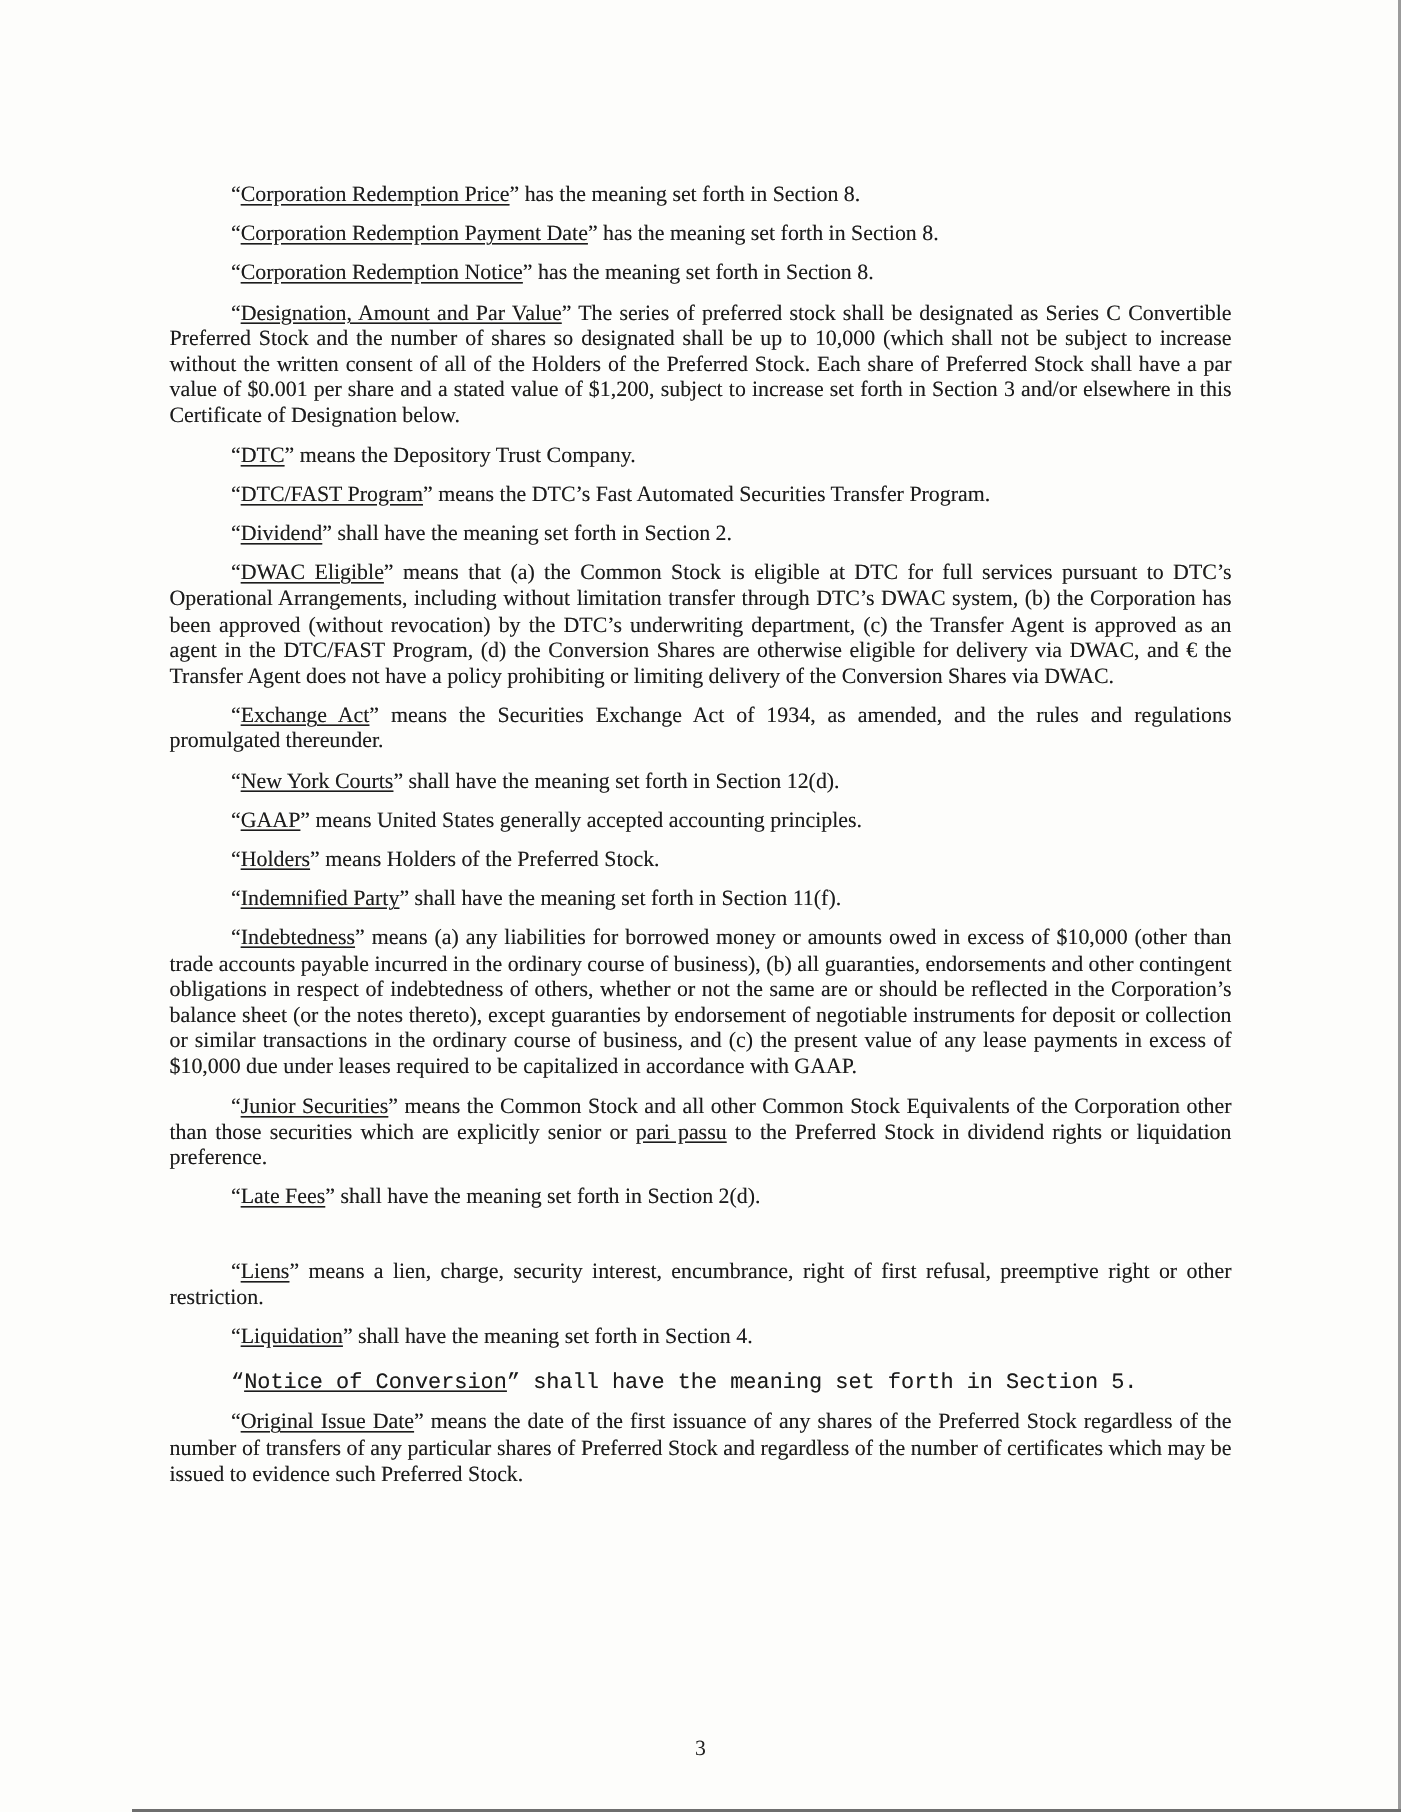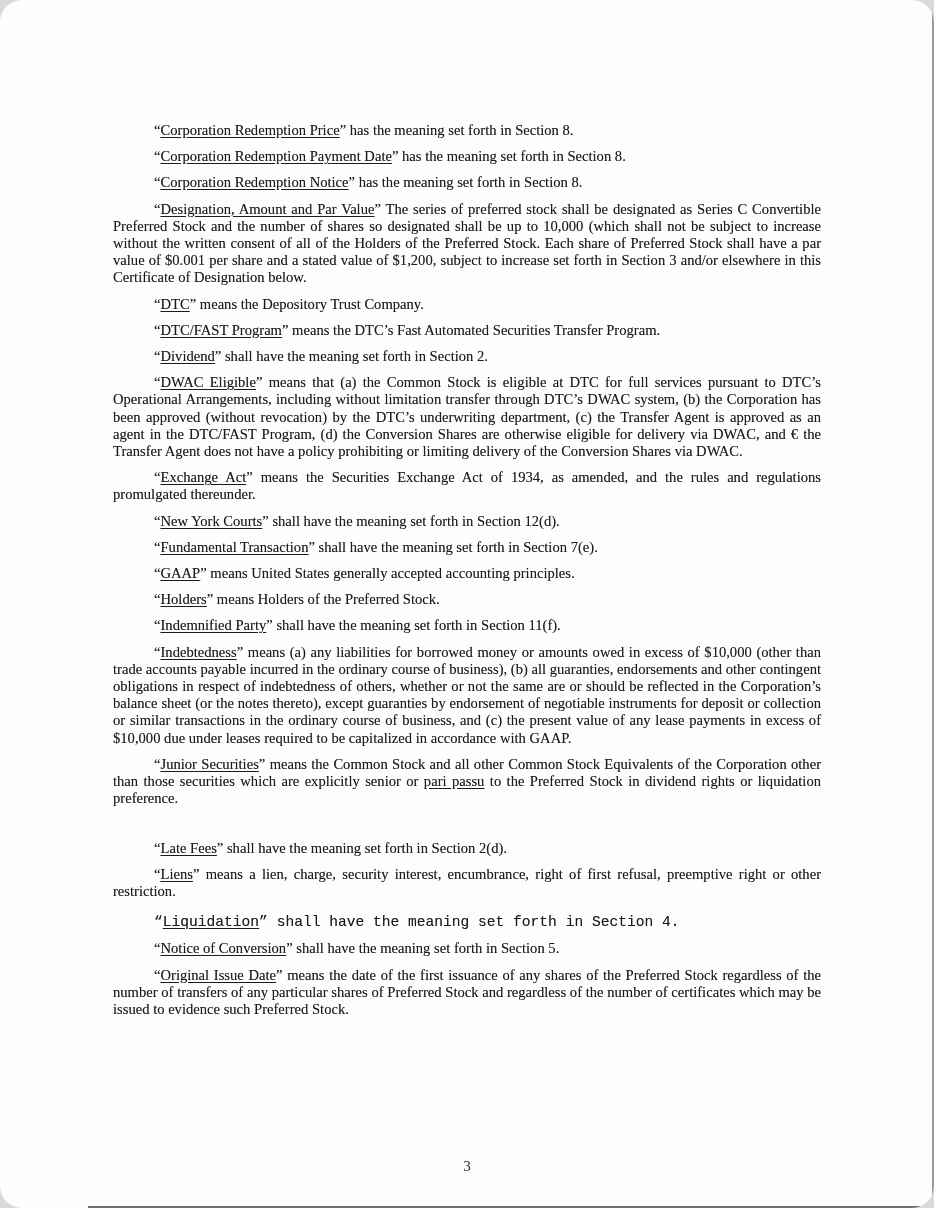--- a/index.html
+++ b/index.html
@@ -1,19 +1,19 @@
 <!DOCTYPE html>
 <html><head>
 <meta charset="utf-8">
 <style>
   html,body{margin:0;padding:0;background:#d9d9d9;}
   .page{
     width:934px;height:1208px;background:#fdfdfb;position:relative;
     margin:0 auto;overflow:hidden;
-    font-family:"Liberation Serif", serif;color:#1c1c1c;border-radius:22px;
+    font-family:"Liberation Serif", serif;color:#1c1c1c;
   }
   .content{position:absolute;top:122px;left:113px;width:708px;}
   p.para{
     margin:0 0 9px 0;font-size:14.6px;line-height:17.2px;
     text-align:justify;text-indent:41px;
     text-shadow:0 0 0.4px rgba(20,20,20,0.45);
   }
   p.para u{text-decoration:underline;text-underline-offset:2px;}
   
   p.para:nth-child(17){margin-top:32px;}
@@ -45,21 +45,20 @@
   <p class="para"><span class="q">“</span><u class="term">DTC/FAST Program</u><span class="q">”</span><span class="body"> means the DTC’s Fast Automated Securities Transfer Program.</span></p>
 
   <p class="para"><span class="q">“</span><u class="term">Dividend</u><span class="q">”</span><span class="body"> shall have the meaning set forth in Section 2.</span></p>
 
   <p class="para"><span class="q">“</span><u class="term">DWAC Eligible</u><span class="q">”</span><span class="body"> means that (a) the Common Stock is eligible at DTC for full services pursuant to DTC’s Operational Arrangements, including without limitation transfer through DTC’s DWAC system, (b) the Corporation has been approved (without revocation) by the DTC’s underwriting department, (c) the Transfer Agent is approved as an agent in the DTC/FAST Program, (d) the Conversion Shares are otherwise eligible for delivery via DWAC, and € the Transfer Agent does not have a policy prohibiting or limiting delivery of the Conversion Shares via DWAC.</span></p>
 
   <p class="para"><span class="q">“</span><u class="term">Exchange Act</u><span class="q">”</span><span class="body"> means the Securities Exchange Act of 1934, as amended, and the rules and regulations promulgated thereunder.</span></p>
 
   <p class="para"><span class="q">“</span><u class="term">New York Courts</u><span class="q">”</span><span class="body"> shall have the meaning set forth in Section 12(d).</span></p>
 
-  <p class="para"><span class="q">“</span><u class="term">Fundamental Transaction</u><span class="q">”</span><span class="body"> shall have the meaning set forth in Section 7(e).</span></p>
 
   <p class="para"><span class="q">“</span><u class="term">GAAP</u><span class="q">”</span><span class="body"> means United States generally accepted accounting principles.</span></p>
 
   <p class="para"><span class="q">“</span><u class="term">Holders</u><span class="q">”</span><span class="body"> means Holders of the Preferred Stock.</span></p>
 
   <p class="para"><span class="q">“</span><u class="term">Indemnified Party</u><span class="q">”</span><span class="body"> shall have the meaning set forth in Section  11(f).</span></p>
 
   <p class="para"><span class="q">“</span><u class="term">Indebtedness</u><span class="q">”</span><span class="body"> means (a) any liabilities for borrowed money or amounts owed in excess of $10,000 (other than trade accounts payable incurred in the ordinary course of business), (b) all guaranties, endorsements and other contingent obligations in respect of indebtedness of others, whether or not the same are or should be reflected in the Corporation’s balance sheet (or the notes thereto), except guaranties by endorsement of negotiable instruments for deposit or collection or similar transactions in the ordinary course of business, and (c) the present value of any lease payments in excess of $10,000 due under leases required to be capitalized in accordance with GAAP.</span></p>
 
   <p class="para"><span class="q">“</span><u class="term">Junior Securities</u><span class="q">”</span><span class="body"> means the Common Stock and all other Common Stock Equivalents of the Corporation other than those securities which are explicitly senior or <u>pari passu</u> to the Preferred Stock in dividend rights or liquidation preference.</span></p>

